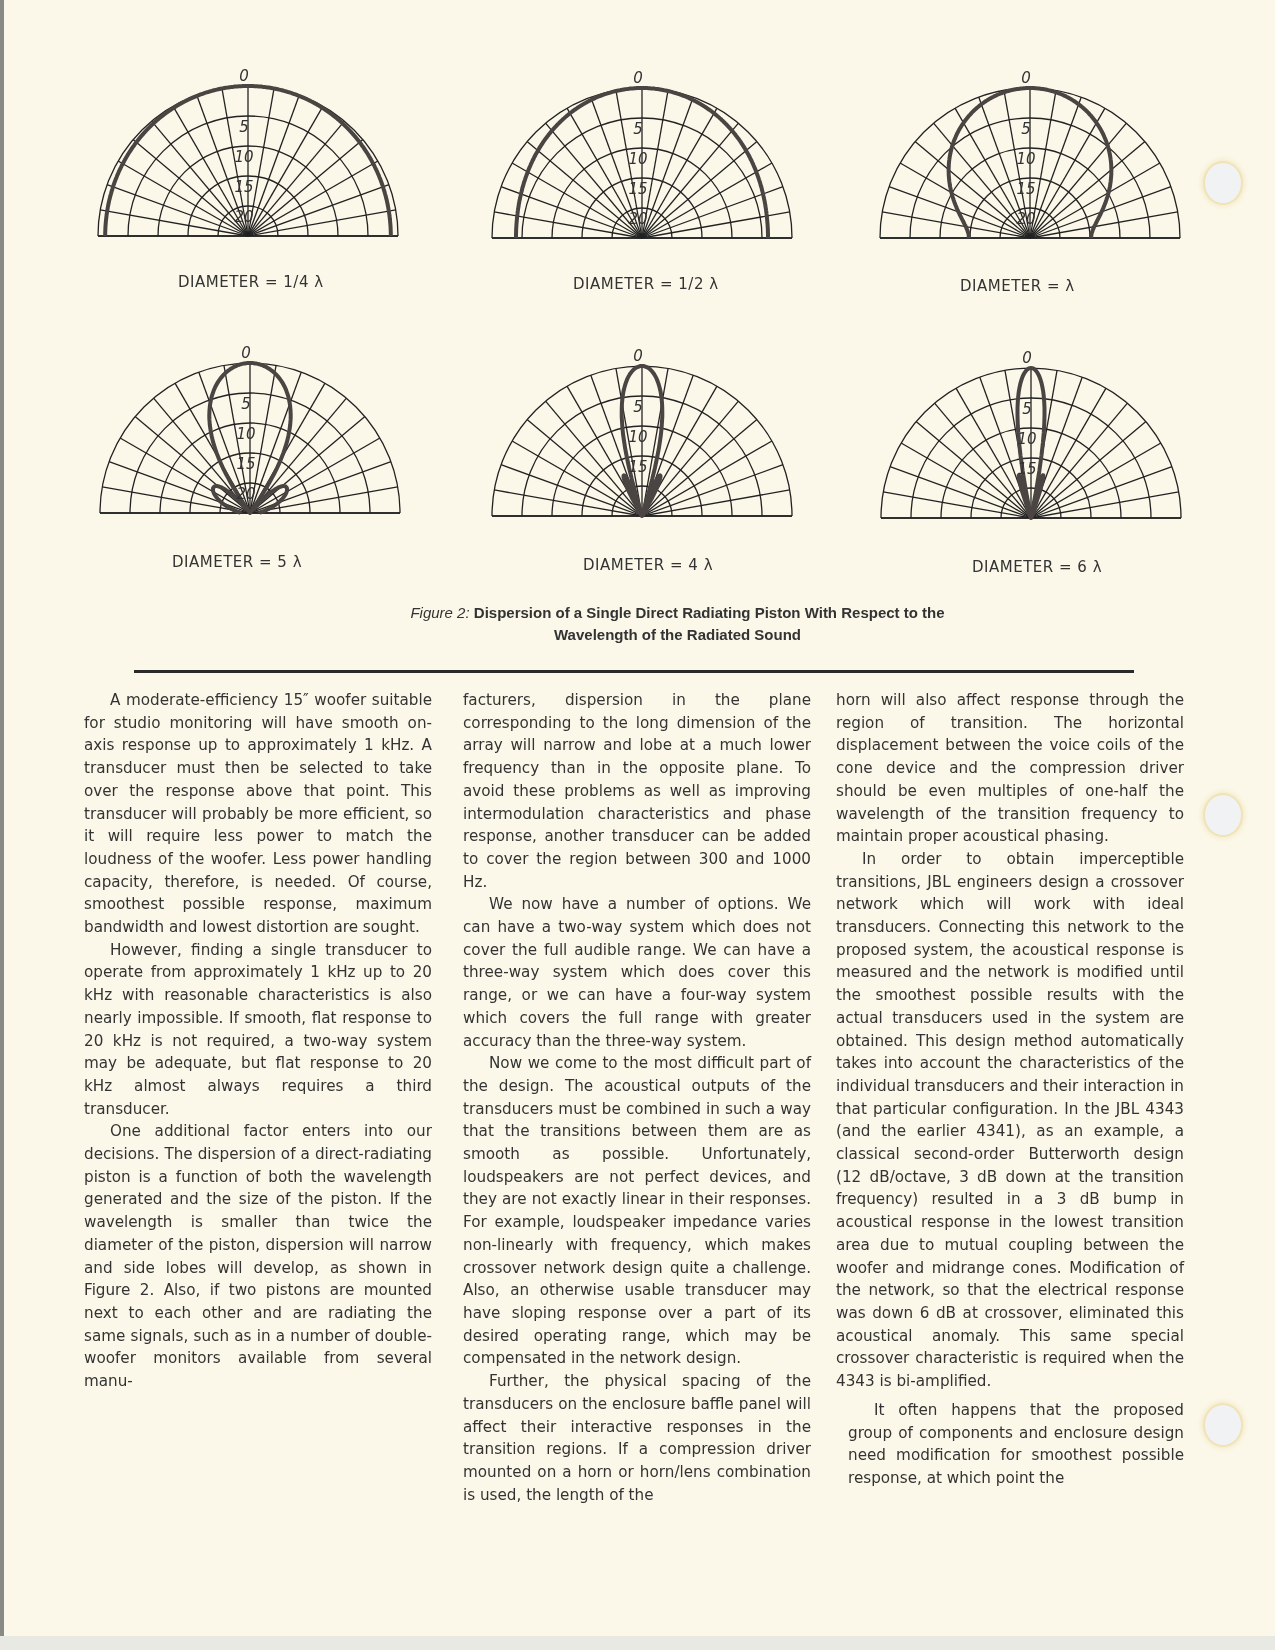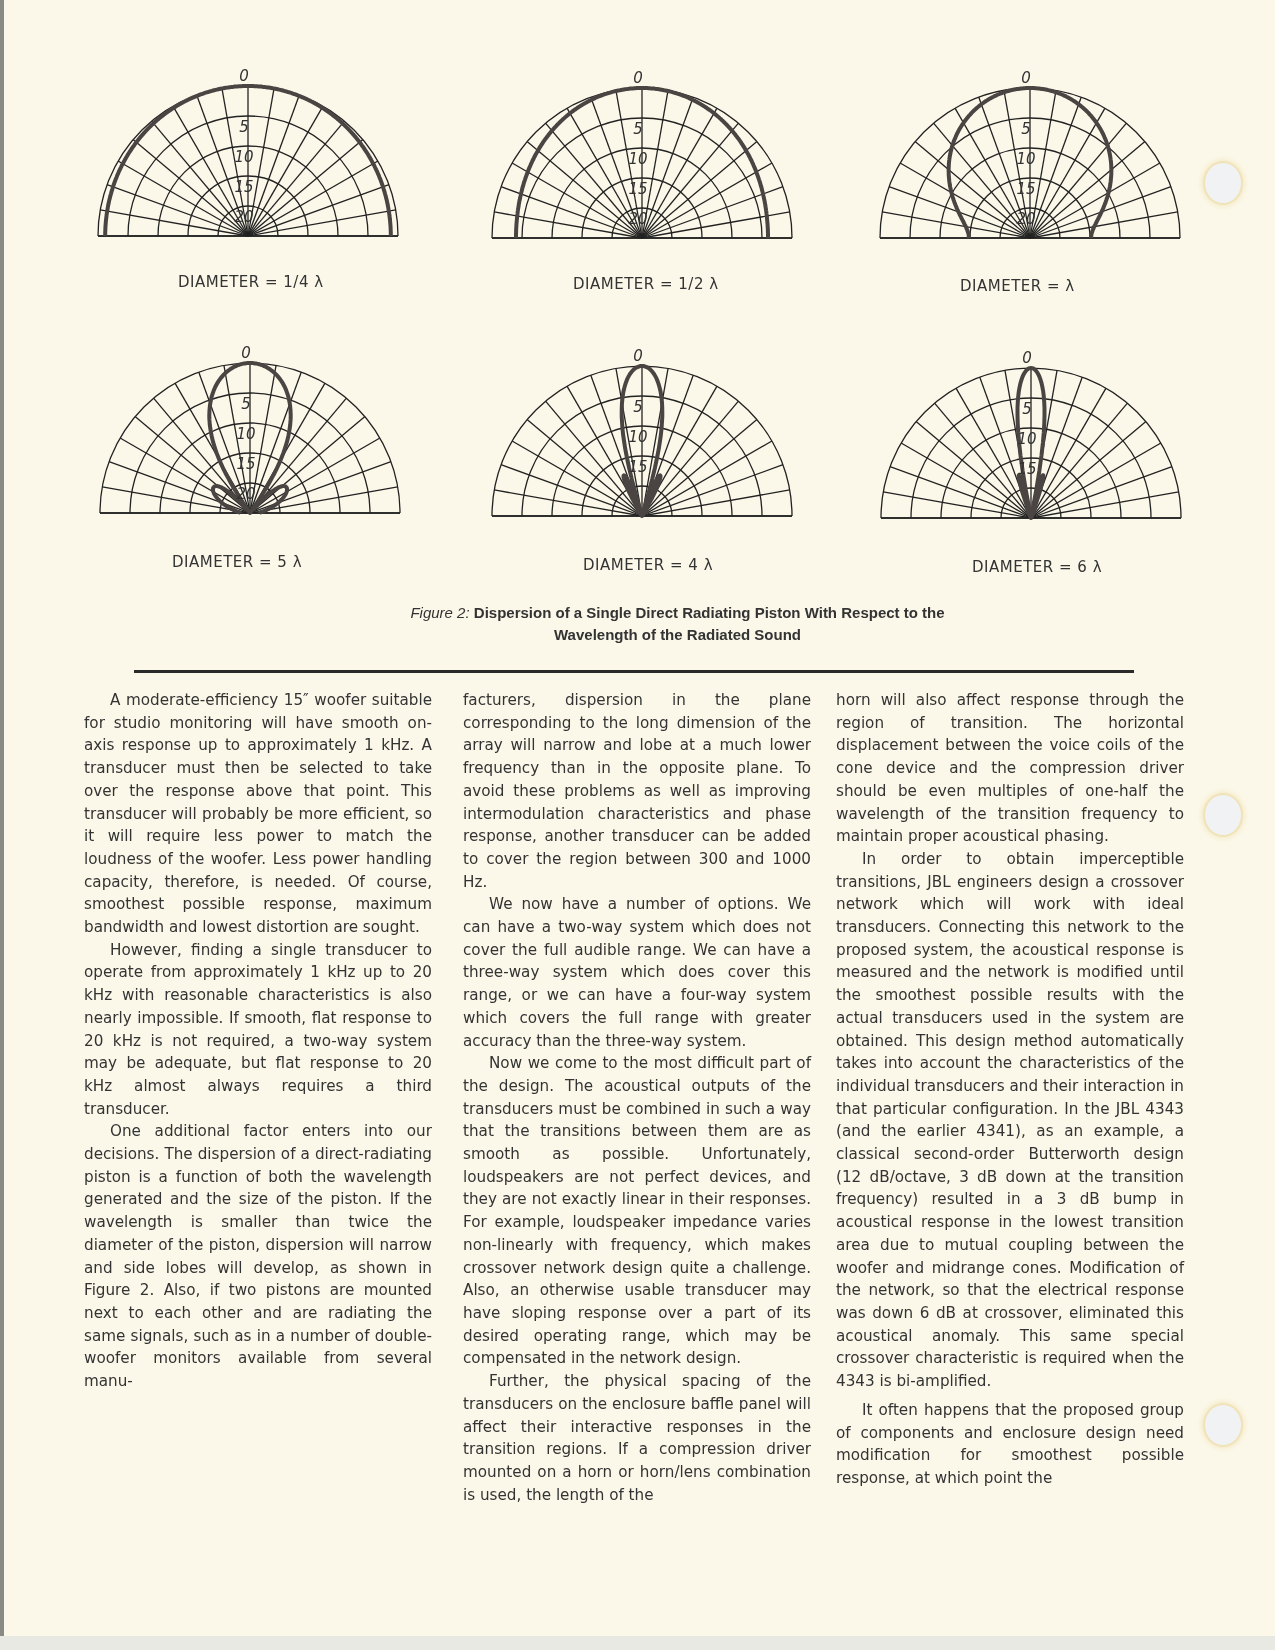--- a/index.html
+++ b/index.html
@@ -27,21 +27,21 @@
   }
   .caption .fig-prefix { font-weight: normal; font-style: italic; }
   .rule { position: absolute; left: 134px; top: 670px; width: 1000px; height: 3px; background: #2a2a2a; }
   .col {
     position: absolute; top: 689px; width: 348px;
     font-family: "DejaVu Sans", sans-serif; font-size: 15.2px; line-height: 22.7px;
     text-align: justify; color: #333;
   }
   .col p { margin: 0; text-indent: 26px; }
   .col p.noindent { text-indent: 0; }
-  .col p.gap { margin-top: 6px; }
+  .col p.gap { margin-top: 6px; margin-left: 12px; }
 </style>
 </head>
 <body>
 
 <div class="paper-edge-left"></div>
 <div class="paper-bottom"></div>
 
 <div class="hole" style="left:1205px; top:163px;"></div>
 <div class="hole" style="left:1205px; top:795px;"></div>
 <div class="hole" style="left:1205px; top:1405px;"></div>

